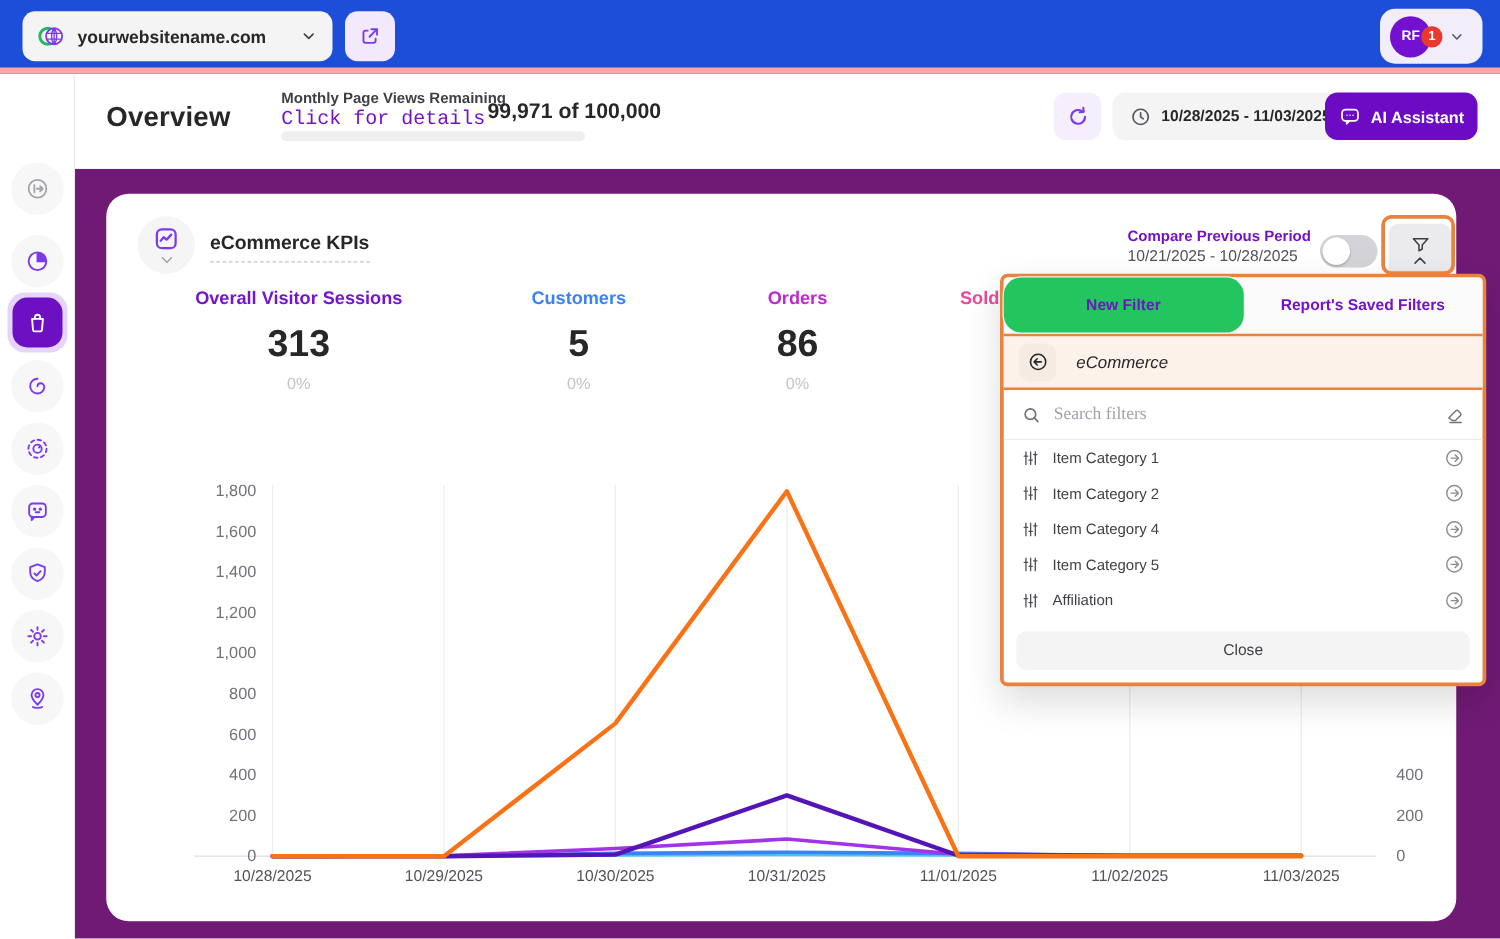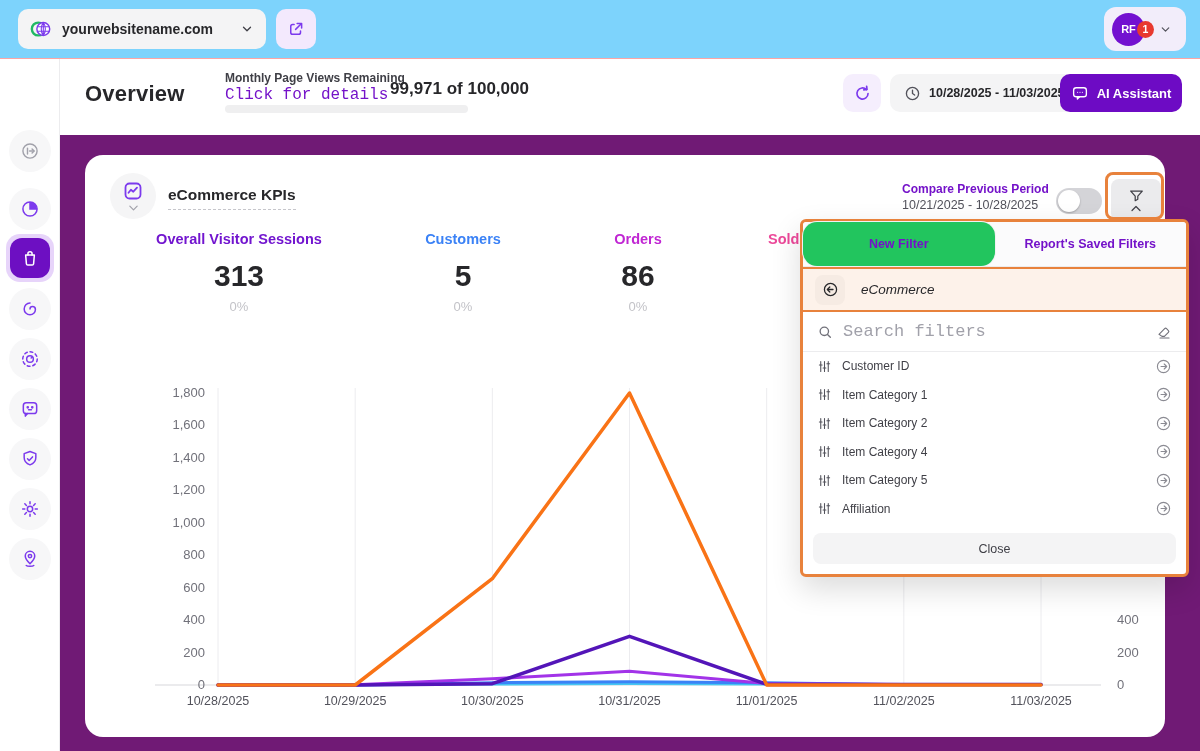--- a/index.html
+++ b/index.html
@@ -1,20 +1,20 @@
 <!DOCTYPE html>
 <html><head>
 <meta charset="utf-8">
 <style>
   * { margin:0; padding:0; box-sizing:border-box; }
   body { font-family:"Liberation Sans", sans-serif; background:#fff; }
   .app { position:relative; width:1200px; height:751px; overflow:hidden; background:#fff; }
 
   
-  .topbar { position:absolute; left:0; top:0; width:1200px; height:59px; background:#7dd3fc; border-bottom:1px solid #fca5a5; z-index:10; }
+  .topbar { position:absolute; left:0; top:0; width:1200px; height:59px; background:#1d4ed8; border-bottom:5px solid #fca5a5; z-index:10; }
   .site-pill { position:absolute; left:18px; top:9px; height:40px; width:248px; background:#f4f4f5; border-radius:10px; display:flex; align-items:center; gap:10px; padding:0 12px; cursor:pointer; }
   .site-pill .name { font-size:14px; font-weight:700; color:#27272a; flex:1; }
   .ext-btn { position:absolute; left:276px; top:9px; width:40px; height:40px; background:#f3e9fd; border-radius:10px; display:flex; align-items:center; justify-content:center; cursor:pointer; }
   .user-pill { position:absolute; right:14px; top:7px; height:44px; width:82px; background:#f2edfa; border-radius:12px; display:flex; align-items:center; padding:0 8px; gap:6px; cursor:pointer; }
   .avatar { position:relative; width:33px; height:33px; border-radius:50%; background:#7311d0; color:#fff; font-size:11px; font-weight:700; display:flex; align-items:center; justify-content:center; }
   .badge { position:absolute; right:-9px; top:8px; width:17px; height:17px; border-radius:50%; background:#e8392f; color:#fff; font-size:10.5px; font-weight:700; display:flex; align-items:center; justify-content:center; }
 
   
   .sidebar { position:absolute; left:0; top:59px; width:60px; bottom:0; background:#fff; border-right:1px solid #ececee; z-index:9; }
   .side-btn { position:absolute; left:9px; width:42px; height:42px; border-radius:50%; background:#f7f7f8; display:flex; align-items:center; justify-content:center; color:#7c3aed; cursor:pointer; }
@@ -58,21 +58,21 @@
 
   
   .fpanel { position:absolute; left:800px; top:219px; width:389px; background:#fff; border:3px solid #e8823c; border-radius:6px; box-shadow:0 12px 30px rgba(0,0,0,.14); z-index:40; }
   .fp-tabs { display:flex; height:45px; background:#fbfbfc; border-bottom:1px solid #ececee; border-radius:4px 4px 0 0; }
   .fp-tab { flex:1; display:flex; align-items:center; justify-content:center; font-size:12.5px; font-weight:700; color:#7412c9; cursor:pointer; }
   .fp-tab.active { background:#22c55e; border-radius:14px; box-shadow:0 0 0 1px #f1f1f3; }
   .fp-group { height:45px; background:#fdf2ea; border-top:2.5px solid #e8823c; border-bottom:2.5px solid #e8823c; display:flex; align-items:center; gap:16px; padding:0 12px;font-style:italic; }
   .fp-group-icon { width:30px; height:30px; border-radius:8px; background:#f6ebe3; display:flex; align-items:center; justify-content:center; color:#27272a; cursor:pointer; }
   .fp-group-label { font-size:13.5px; color:#27272a; }
   .fp-search { height:40px; border-bottom:1px solid #ececee; display:flex; align-items:center; gap:10px; padding:0 14px; }
-  .fp-search input { flex:1; border:none; outline:none; font-size:17px; color:#4d7c0f; font-family:Liberation Mono, monospace; background:transparent; }
+  .fp-search input { flex:1; border:none; outline:none; font-size:14px; color:#4d7c0f; font-family:Liberation Serif, serif; background:transparent; }
   .fp-search input::placeholder { color:#a1a1aa; }
   .fp-row { height:28.5px; display:flex; align-items:center; gap:10px; padding:0 14px; cursor:pointer; }
   .fp-row .lbl { flex:1; font-size:12px; color:#3f3f46; }
   .fp-close-wrap { padding:10px; }
   .fp-close { height:31px; background:#f4f4f5; border-radius:8px; display:flex; align-items:center; justify-content:center; font-size:12.5px; color:#3f3f46; cursor:pointer; }
 
   .annot-filter { position:absolute; left:1105px; top:172px; width:59px; height:48px; border:3px solid #e8823c; border-radius:8px; z-index:41; pointer-events:none; }
 
   svg { display:block; }
 </style>
@@ -369,113 +369,97 @@
         </span>
       <input type="text" placeholder="Search filters" style="">
       <span>
           <svg width="16" height="16" viewBox="0 0 24 24" fill="none" stroke="#71717a" stroke-width="1.7" stroke-linecap="round" stroke-linejoin="round">
             <path d="M4.5 15.5L13 7a2 2 0 0 1 2.8 0l2.8 2.8a2 2 0 0 1 0 2.8l-6 6H9l-4.5-3.1z"></path>
             <path d="M6 21h13.5"></path>
           </svg>
         </span>
     </div>
     <div id="filter-list">
+
   <div class="fp-row">
     <span>
             <svg width="15" height="15" viewBox="0 0 24 24" fill="none" stroke="#52525b" stroke-width="1.7" stroke-linecap="round">
               <path d="M6 4v16M12 4v16M18 4v16"></path>
               <path d="M3.8 9.5h4.4M9.8 14.5h4.4M15.8 7.5h4.4"></path>
             </svg>
           </span>
-    <span class="lbl">Customer ID</span>
+    <span class="lbl">Item Category 1</span>
     <span>
             <svg width="17" height="17" viewBox="0 0 24 24" fill="none" stroke="#8b8b93" stroke-width="1.6" stroke-linecap="round" stroke-linejoin="round">
               <circle cx="12" cy="12" r="8.6"></circle>
               <path d="M8.5 12h7"></path>
               <path d="M13 8.5L16.5 12 13 15.5"></path>
             </svg>
           </span>
   </div>
 
   <div class="fp-row">
     <span>
             <svg width="15" height="15" viewBox="0 0 24 24" fill="none" stroke="#52525b" stroke-width="1.7" stroke-linecap="round">
               <path d="M6 4v16M12 4v16M18 4v16"></path>
               <path d="M3.8 9.5h4.4M9.8 14.5h4.4M15.8 7.5h4.4"></path>
             </svg>
           </span>
-    <span class="lbl">Item Category 1</span>
+    <span class="lbl">Item Category 2</span>
     <span>
             <svg width="17" height="17" viewBox="0 0 24 24" fill="none" stroke="#8b8b93" stroke-width="1.6" stroke-linecap="round" stroke-linejoin="round">
               <circle cx="12" cy="12" r="8.6"></circle>
               <path d="M8.5 12h7"></path>
               <path d="M13 8.5L16.5 12 13 15.5"></path>
             </svg>
           </span>
   </div>
+
 
   <div class="fp-row">
     <span>
             <svg width="15" height="15" viewBox="0 0 24 24" fill="none" stroke="#52525b" stroke-width="1.7" stroke-linecap="round">
               <path d="M6 4v16M12 4v16M18 4v16"></path>
               <path d="M3.8 9.5h4.4M9.8 14.5h4.4M15.8 7.5h4.4"></path>
             </svg>
           </span>
-    <span class="lbl">Item Category 2</span>
+    <span class="lbl">Item Category 4</span>
     <span>
             <svg width="17" height="17" viewBox="0 0 24 24" fill="none" stroke="#8b8b93" stroke-width="1.6" stroke-linecap="round" stroke-linejoin="round">
               <circle cx="12" cy="12" r="8.6"></circle>
               <path d="M8.5 12h7"></path>
               <path d="M13 8.5L16.5 12 13 15.5"></path>
             </svg>
           </span>
   </div>
-
 
   <div class="fp-row">
     <span>
             <svg width="15" height="15" viewBox="0 0 24 24" fill="none" stroke="#52525b" stroke-width="1.7" stroke-linecap="round">
               <path d="M6 4v16M12 4v16M18 4v16"></path>
               <path d="M3.8 9.5h4.4M9.8 14.5h4.4M15.8 7.5h4.4"></path>
             </svg>
           </span>
-    <span class="lbl">Item Category 4</span>
+    <span class="lbl">Item Category 5</span>
     <span>
             <svg width="17" height="17" viewBox="0 0 24 24" fill="none" stroke="#8b8b93" stroke-width="1.6" stroke-linecap="round" stroke-linejoin="round">
               <circle cx="12" cy="12" r="8.6"></circle>
               <path d="M8.5 12h7"></path>
               <path d="M13 8.5L16.5 12 13 15.5"></path>
             </svg>
           </span>
   </div>
 
   <div class="fp-row">
     <span>
             <svg width="15" height="15" viewBox="0 0 24 24" fill="none" stroke="#52525b" stroke-width="1.7" stroke-linecap="round">
               <path d="M6 4v16M12 4v16M18 4v16"></path>
               <path d="M3.8 9.5h4.4M9.8 14.5h4.4M15.8 7.5h4.4"></path>
             </svg>
           </span>
-    <span class="lbl">Item Category 5</span>
-    <span>
-            <svg width="17" height="17" viewBox="0 0 24 24" fill="none" stroke="#8b8b93" stroke-width="1.6" stroke-linecap="round" stroke-linejoin="round">
-              <circle cx="12" cy="12" r="8.6"></circle>
-              <path d="M8.5 12h7"></path>
-              <path d="M13 8.5L16.5 12 13 15.5"></path>
-            </svg>
-          </span>
-  </div>
-
-  <div class="fp-row">
-    <span>
-            <svg width="15" height="15" viewBox="0 0 24 24" fill="none" stroke="#52525b" stroke-width="1.7" stroke-linecap="round">
-              <path d="M6 4v16M12 4v16M18 4v16"></path>
-              <path d="M3.8 9.5h4.4M9.8 14.5h4.4M15.8 7.5h4.4"></path>
-            </svg>
-          </span>
     <span class="lbl">Affiliation</span>
     <span>
             <svg width="17" height="17" viewBox="0 0 24 24" fill="none" stroke="#8b8b93" stroke-width="1.6" stroke-linecap="round" stroke-linejoin="round">
               <circle cx="12" cy="12" r="8.6"></circle>
               <path d="M8.5 12h7"></path>
               <path d="M13 8.5L16.5 12 13 15.5"></path>
             </svg>
           </span>
   </div>
 </div>

